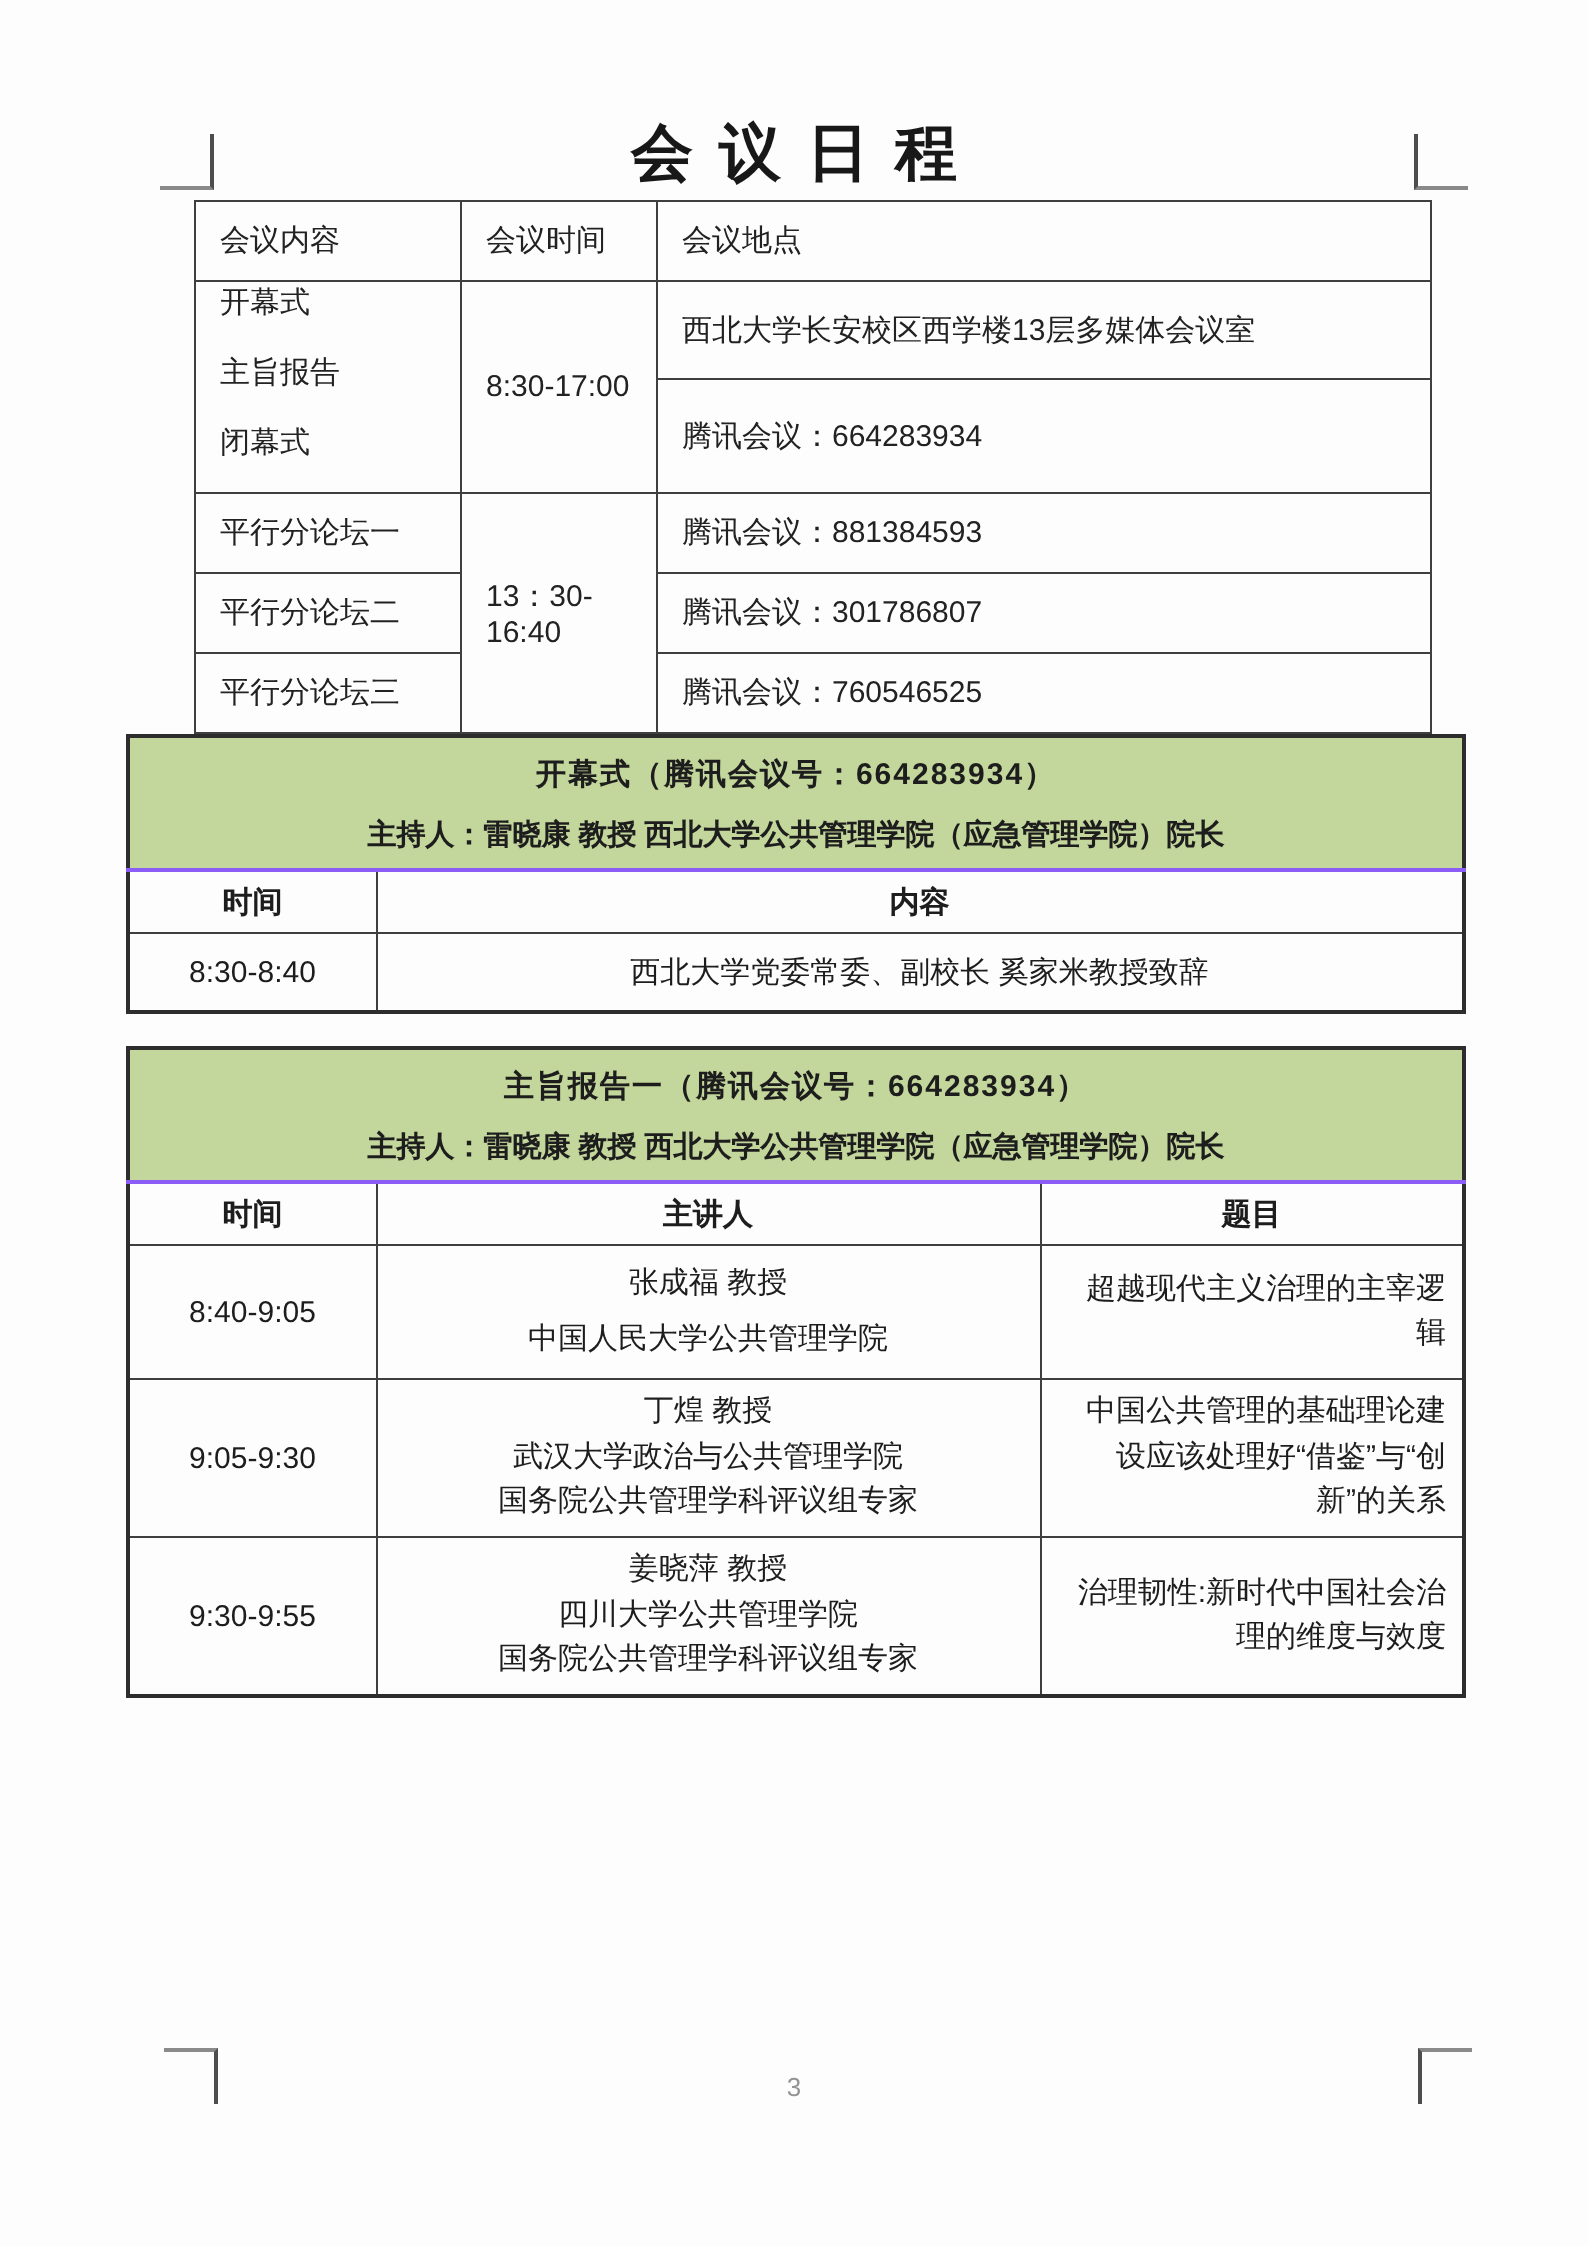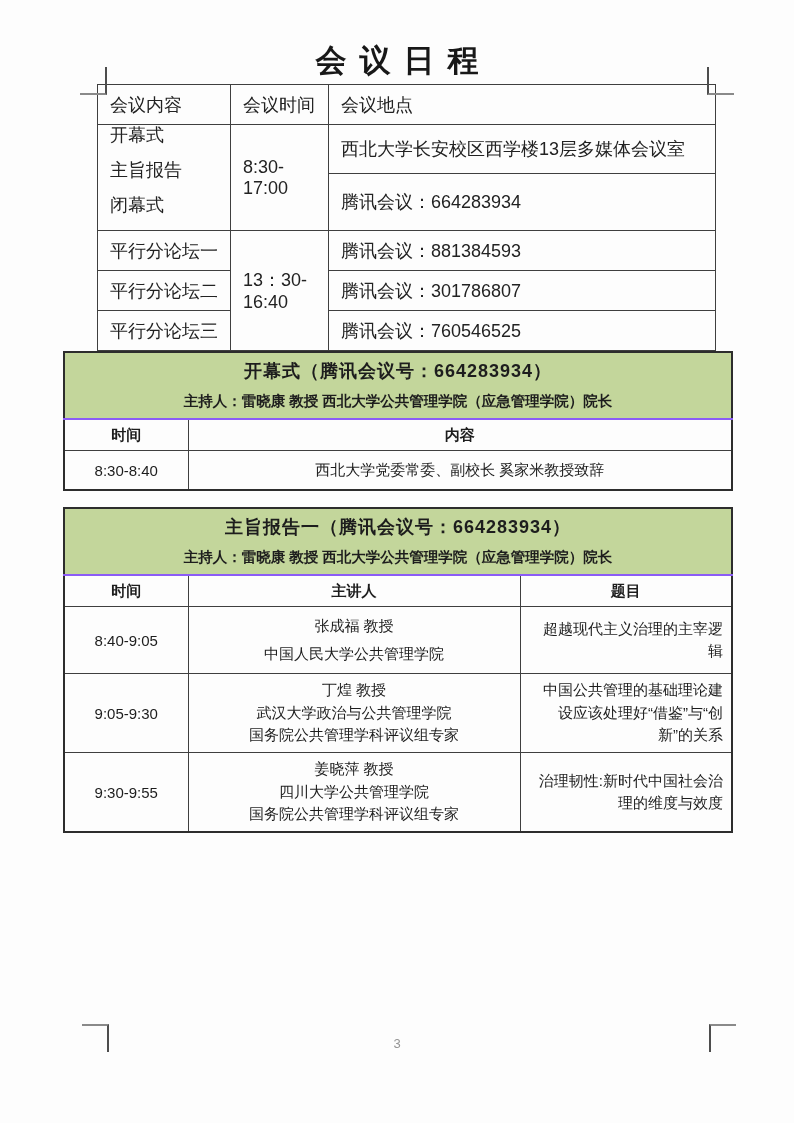--- a/index.html
+++ b/index.html
@@ -10,33 +10,33 @@
   }
   
   .crop { position:absolute; width:25px; height:26px; }
   .crop-tl { left:80px;  top:67px;  border-right:2px solid #4d4d4d; border-bottom:2px solid #8a8a8a; }
   .crop-tr { left:707px; top:67px;  border-left:2px solid #4d4d4d;  border-bottom:2px solid #8a8a8a; }
   .crop-bl { left:82px;  top:1024px; border-right:2px solid #4d4d4d; border-top:2px solid #8a8a8a; }
   .crop-br { left:709px; top:1024px; border-left:2px solid #4d4d4d;  border-top:2px solid #8a8a8a; }
 
   
   h1.doc-title {
-    margin:0; padding-top:40px; text-align:center;
+    margin:0; padding-top:56px; text-align:center;
     font-size:31px; font-weight:600; letter-spacing:13px; text-indent:13px; color:#181818;
   }
   .org-lines { margin:24px 0 0 105px; }
   .org-lines p { margin:0 0 21px 0; font-size:18px; font-weight:700; color:#181818; }
 
   
   table.schedule {
     border-collapse:collapse; table-layout:fixed;
     margin:2px 0 0 97px; width:618px;
   }
   .schedule th, .schedule td {
-    border:1px solid #3f3f3f; font-size:18px; font-weight:400;
+    border:1px solid #3f3f3f; font-size:15px; font-weight:400;
     text-align:left; padding:0 6px 0 12px; vertical-align:middle; color:#222;
   }
   .schedule tr.sched-head th { height:39px; }
   .opening-cell { vertical-align:top; padding-top:12px; }
   .opening-cell div { line-height:21px; margin-bottom:14px; }
   .cell-top { vertical-align:top; padding-top:13px; }
   tr.loc-row td { height:44px; }
   tr.meet-row-a td { height:51px; }
   tr.forum-row td { height:39px; }
 
@@ -48,21 +48,21 @@
   table.agenda {
     border-collapse:collapse; table-layout:fixed;
     margin:0 0 0 63px; width:668px; border:2px solid #2d2d2d;
   }
   table.agenda.second { margin-top:16px; }
   .agenda td {
     border:1px solid #3f3f3f; font-size:15px; text-align:center;
     vertical-align:middle; padding:0 4px; color:#1d1d1d;
   }
   tr.green-title td {
-    background:#c3d69b; font-weight:700; font-size:18px; height:36px;
+    background:#c3d69b; font-weight:700; font-size:15px; height:36px;
     border-bottom:none; letter-spacing:1px;
   }
   tr.green-chair td {
     background:#c3d69b; font-weight:700; font-size:14.5px; height:25px;
     border-top:none; border-bottom:2px solid #8b5cf6; padding-bottom:4px;
   }
   tr.col-head td { font-weight:600; height:30px; }
   tr.open-data td { height:38px; }
   tr.k-row td { height:70px; }
   tr.k-row.first td { height:58px; }

